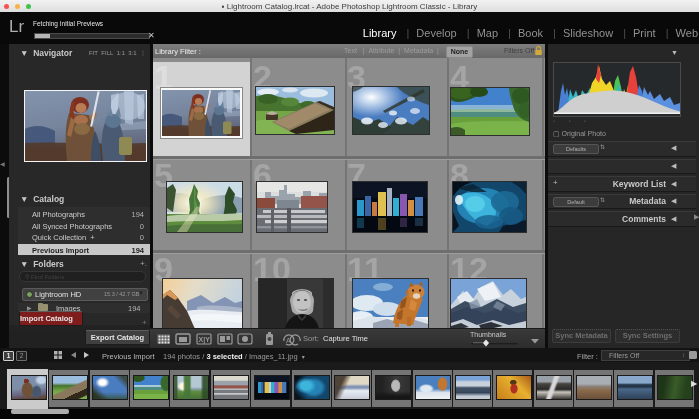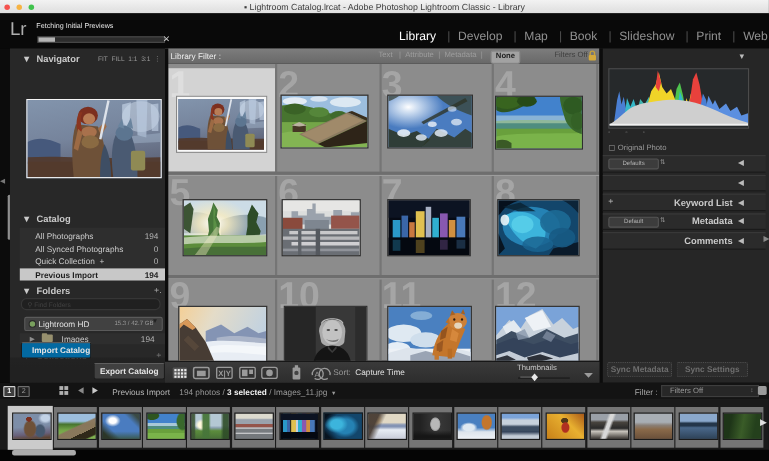--- a/index.html
+++ b/index.html
@@ -108,21 +108,21 @@
   <div class="abs" style="left:27px;top:304px;font-size:6px;color:#8e8e8e;">▶</div>
   <div class="abs" style="left:38px;top:304px;width:10px;height:7px;background:#97906e;border-radius:1px;"></div>
   <div class="abs" style="left:38px;top:303px;width:5px;height:2px;background:#97906e;border-radius:1px;"></div>
   <div class="abs" style="left:56px;top:304px;font-size:7.5px;color:#cccccc;">Images</div>
   <div class="abs" style="left:128px;top:304px;font-size:7.5px;color:#b5b5b5;">194</div>
 
   <div class="abs hdr" style="left:20px;top:318px;font-size:8.5px;color:#8a8a8a;">▼&nbsp; Collections</div>
   <div class="abs" style="left:142px;top:318px;font-size:8px;color:#777;">+</div>
   <div class="abs" style="left:9px;top:325px;width:141px;height:23px;background:linear-gradient(rgba(30,30,30,.55),#212121 40%);"></div>
 
-  <div class="abs" style="left:19px;top:311px;width:62px;height:13px;background:#0369a1;border:1px solid #1c1c1c;border-top-color:#5e5e5e;border-radius:2px;color:#e4e4e4;font-size:7.5px;font-weight:bold;text-align:right;line-height:13px;">Import Catalog</div>
+  <div class="abs" style="left:19px;top:311px;width:62px;height:13px;background:#7f1d1d;border:1px solid #1c1c1c;border-top-color:#5e5e5e;border-radius:2px;color:#e4e4e4;font-size:7.5px;font-weight:bold;text-align:left;line-height:13px;">Import Catalog</div>
   <div class="abs" style="left:85px;top:330px;width:63px;height:13px;background:#404040;border:1px solid #1c1c1c;border-top-color:#5e5e5e;border-radius:2px;color:#e4e4e4;font-size:7.5px;font-weight:bold;text-align:center;line-height:13px;">Export Catalog</div>
 
   <div class="abs" style="left:150px;top:44px;width:395px;height:14px;background:linear-gradient(#7d7d7d,#686868);border-bottom:1px solid #3c3c3c;"></div>
   <div class="abs" style="left:155px;top:47px;font-size:7.5px;color:#ededed;">Library Filter :</div>
   <div class="abs" style="left:344px;top:47px;font-size:7px;color:#9d9d9d;">Text&nbsp;&nbsp; | &nbsp;Attribute&nbsp; | &nbsp;Metadata&nbsp; |</div>
   <div class="abs" style="left:446px;top:46px;width:25px;height:10px;background:#a2a2a2;border-radius:2px;border:1px solid #8a8a8a;font-size:7px;color:#1e1e1e;text-align:center;line-height:10px;font-weight:bold;">None</div>
   <div class="abs" style="left:504px;top:47px;font-size:7px;color:#3f3f3f;">Filters Off</div>
   <svg class="abs" style="left:534px;top:45px;" width="9" height="11">
       <path d="M2.5,5.5 L2.5,3.5 a2,2 0 0 1 4,0 L6.5,5.5" stroke="#c8a23a" fill="none" stroke-width="1.3"></path>
       <rect x="1.2" y="5" width="6.6" height="5" rx="1" fill="#d4a93c"></rect>

